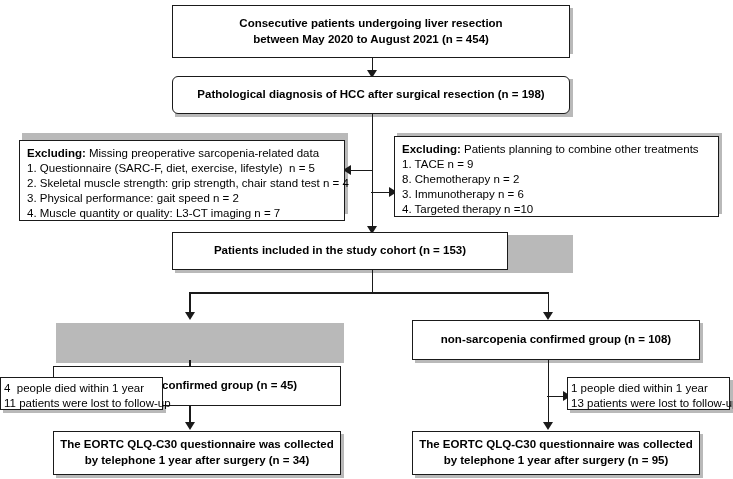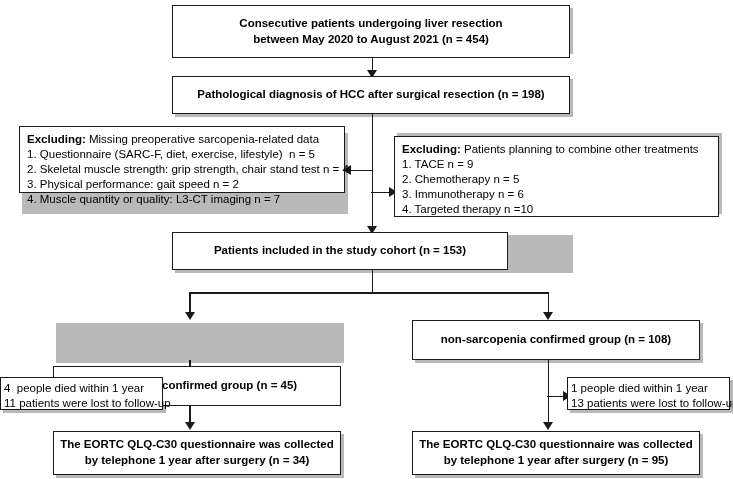--- a/index.html
+++ b/index.html
@@ -130,36 +130,36 @@
   <div class="shadow" style="left:56px; top:434px; width:288px; height:44px;"></div>
   <div class="shadow" style="left:415px; top:434px; width:288px; height:44px;"></div>
 
   <div class="box bold" style="left:172px; top:5px; width:398px; height:53px; z-index:3;">
     <span class="box-inner">
       <span>Consecutive patients undergoing liver resection</span><br>
       <span>between May 2020 to August 2021 (n = 454)</span>
     </span>
   </div>
 
-  <div class="box bold" style="left:172px; top:76px; width:398px; height:38px; z-index:3;">
+  <div class="box bold" style="left:172px; top:76px; width:398px; height:38px; z-index:3;border-radius:6px;">
     <span class="box-inner">Pathological diagnosis of HCC after surgical resection (n = 198)</span>
   </div>
 
-  <div class="box plain" style="left:19px; top:126px; width:326px; height:67px; z-index:3;">
+  <div class="box plain" style="left:19px; top:140px; width:326px; height:81px; z-index:3;">
     <span class="ln"><span class="hdr">Excluding:</span><span> Missing preoperative sarcopenia-related data</span></span>
     <span class="ln">1. Questionnaire (SARC-F, diet, exercise, lifestyle)  n = 5</span>
     <span class="ln">2. Skeletal muscle strength: grip strength, chair stand test n = 4</span>
     <span class="ln">3. Physical performance: gait speed n = 2</span>
     <span class="ln">4. Muscle quantity or quality: L3-CT imaging n = 7</span>
   </div>
 
   <div class="box plain" style="left:394px; top:136px; width:325px; height:81px; z-index:3;">
     <span class="ln"><span class="hdr">Excluding:</span><span> Patients planning to combine other treatments</span></span>
     <span class="ln">1. TACE n = 9</span>
-    <span class="ln">2. Chemotherapy n = 5</span>
+    <span class="ln">8. Chemotherapy n = 2</span>
     <span class="ln">3. Immunotherapy n = 6</span>
     <span class="ln">4. Targeted therapy n =10</span>
   </div>
 
   <div class="box bold" style="left:172px; top:232px; width:336px; height:38px; z-index:3;">
     <span class="box-inner">Patients included in the study cohort (n = 153)</span>
   </div>
 
   <div class="box bold" style="left:53px; top:320px; width:288px; height:40px; z-index:3;margin-top:46px;">
     <span class="box-inner">Sarcopenia confirmed group (n = 45)</span>

